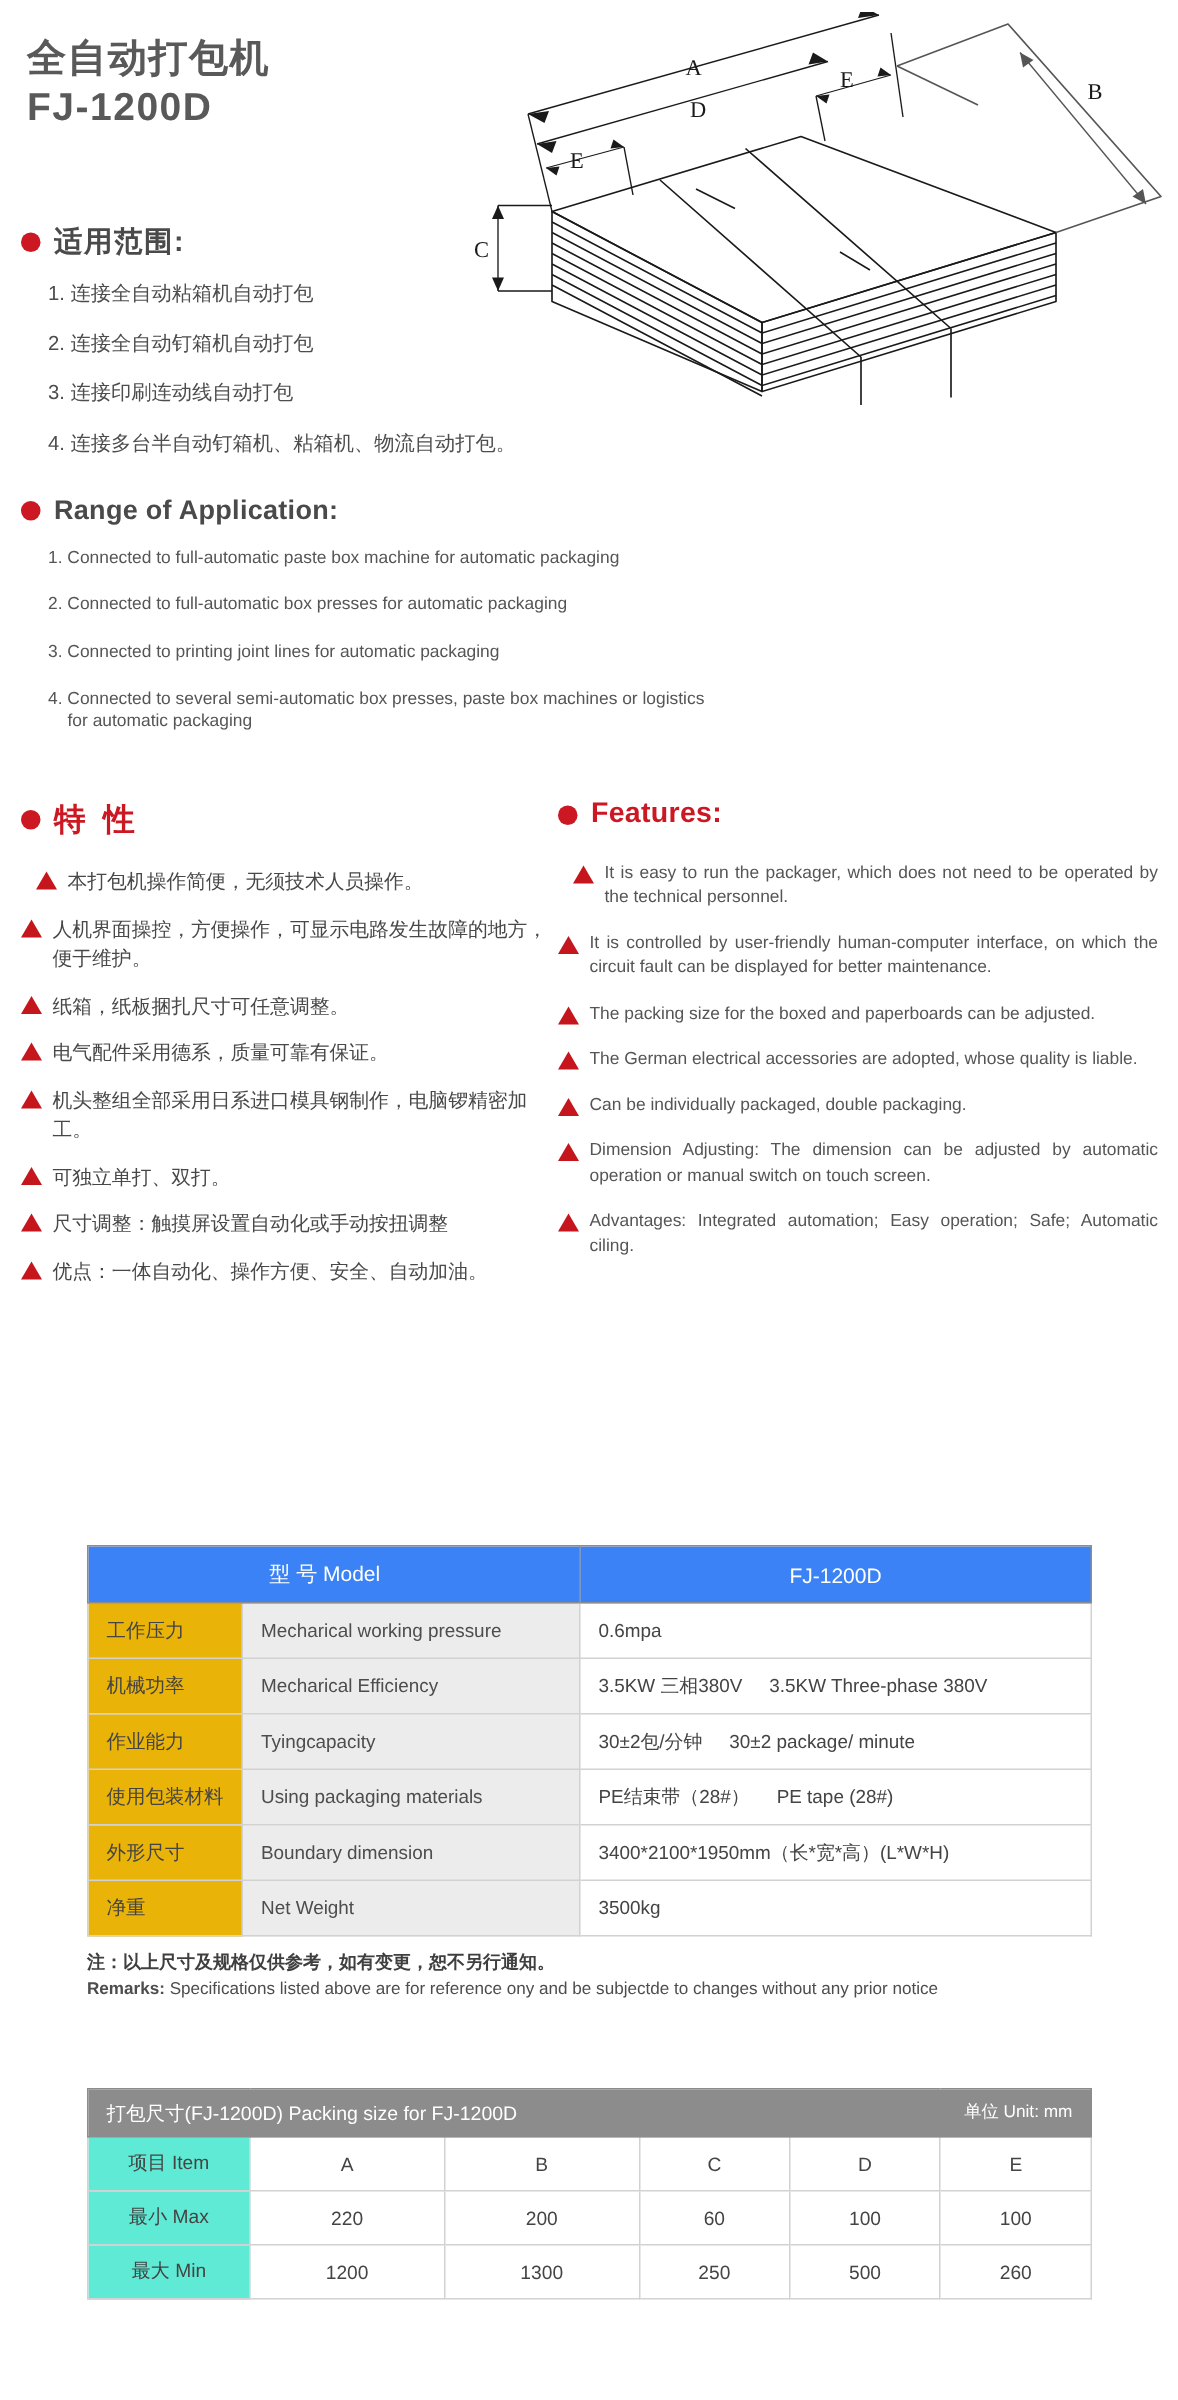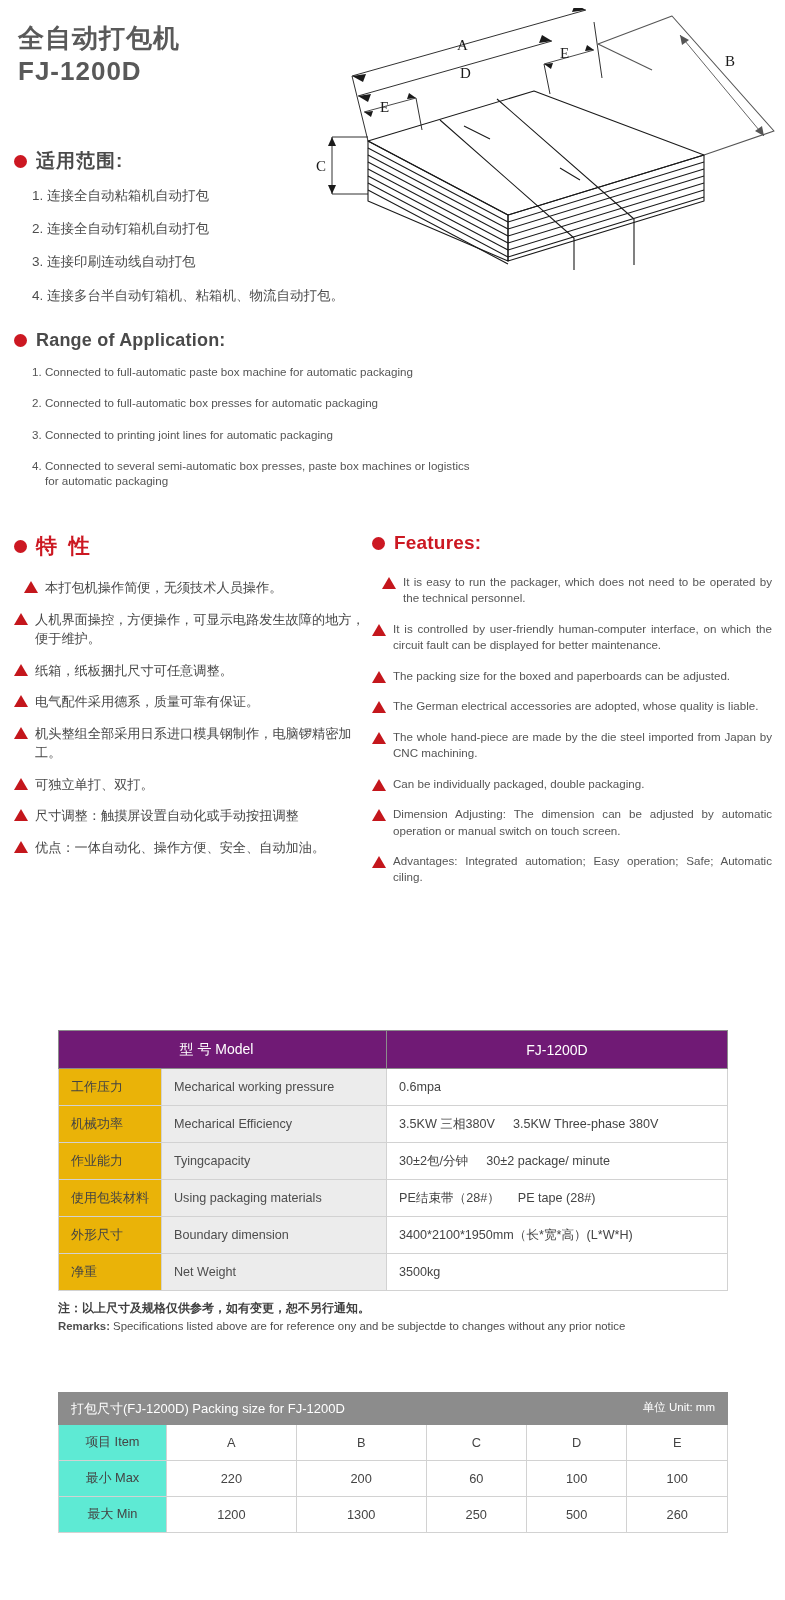--- a/index.html
+++ b/index.html
@@ -138,21 +138,21 @@
 
   .spec-table td, .spec-table th {
     border: 1px solid #d2d2d2;
     padding: 0 12px;
     height: 37px;
     font-weight: normal;
     text-align: left;
     vertical-align: middle;
   }
   .spec-table .hdr-row td {
-    background: #701a75;
+    background: #3b82f6;
     color: #ffffff;
     border-color: #8c8c8c;
     font-size: 14px;
     height: 38px;
   }
   .spec-table .hdr-model { text-align: center; padding-left: 0; }
   .spec-table .hdr-value { text-align: center; }
   .spec-table .c-cn {
     background: #eab308;
     font-size: 13px;
@@ -371,24 +371,20 @@
     <li class="feat-item en">
       <span class="tri"></span>
       <span class="feat-text-en">The packing size for the boxed and paperboards can be adjusted.</span>
     </li>
     <li class="feat-item en">
       <span class="tri"></span>
       <span class="feat-text-en">The German electrical accessories are adopted, whose quality is liable.</span>
     </li>
     <li class="feat-item en">
       <span class="tri"></span>
-      <span class="feat-text-en">The whole hand-piece are made by the die steel imported from Japan by CNC machining.</span>
-    </li>
-    <li class="feat-item en">
-      <span class="tri"></span>
       <span class="feat-text-en">Can be individually packaged, double packaging.</span>
     </li>
     <li class="feat-item en">
       <span class="tri"></span>
       <span class="feat-text-en">Dimension Adjusting: The dimension can be adjusted by automatic operation or manual switch on touch screen.</span>
     </li>
     <li class="feat-item en">
       <span class="tri"></span>
       <span class="feat-text-en">Advantages: Integrated automation; Easy operation; Safe; Automatic ciling.</span>
     </li>

